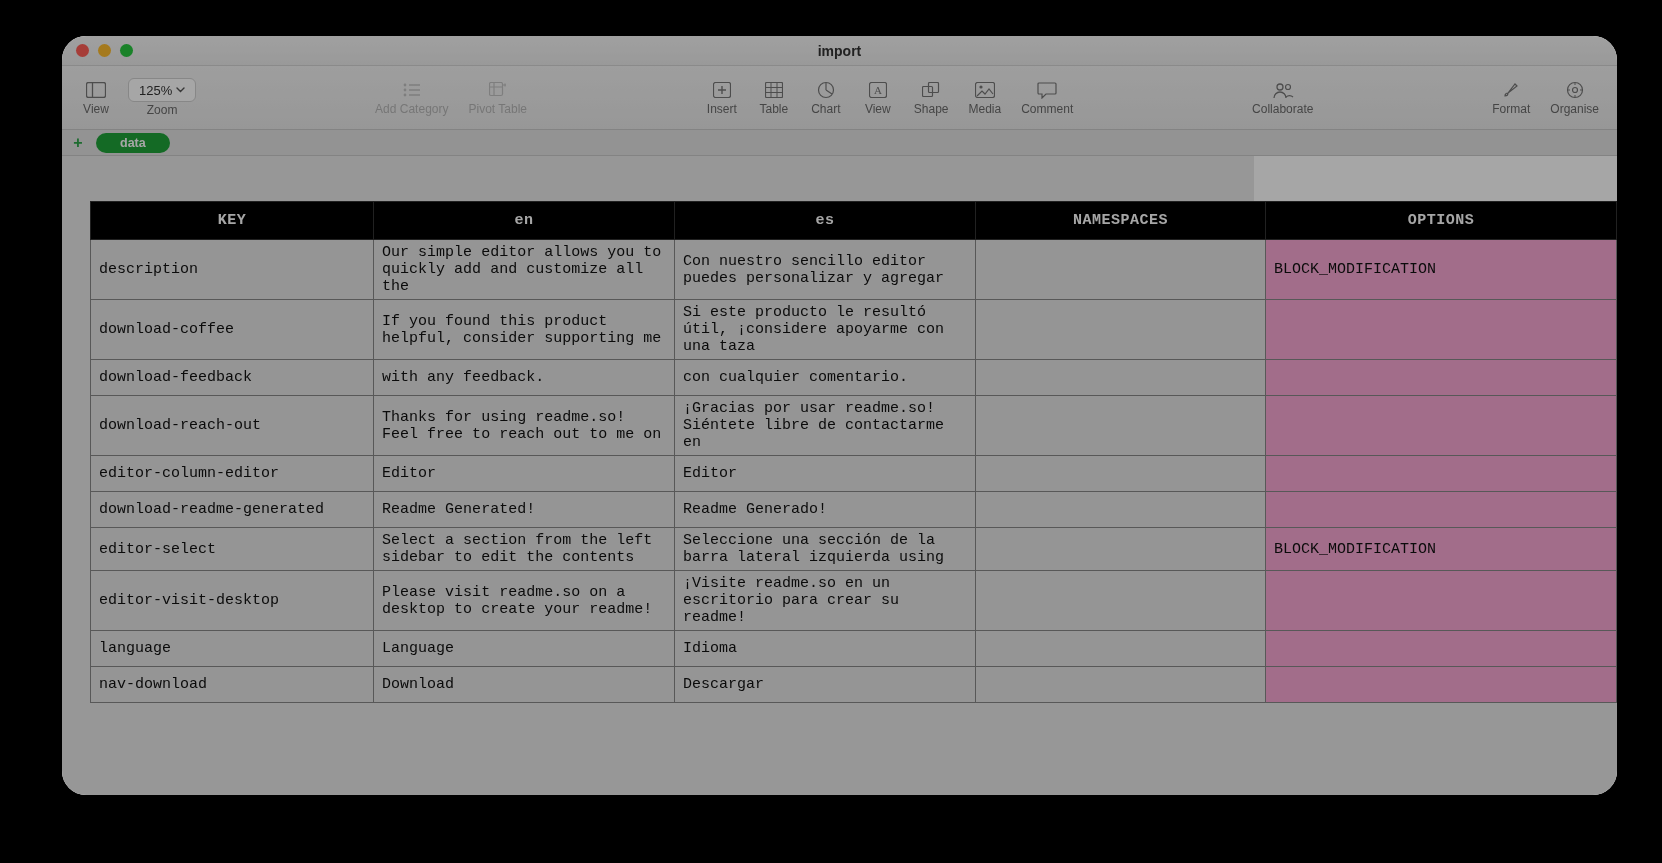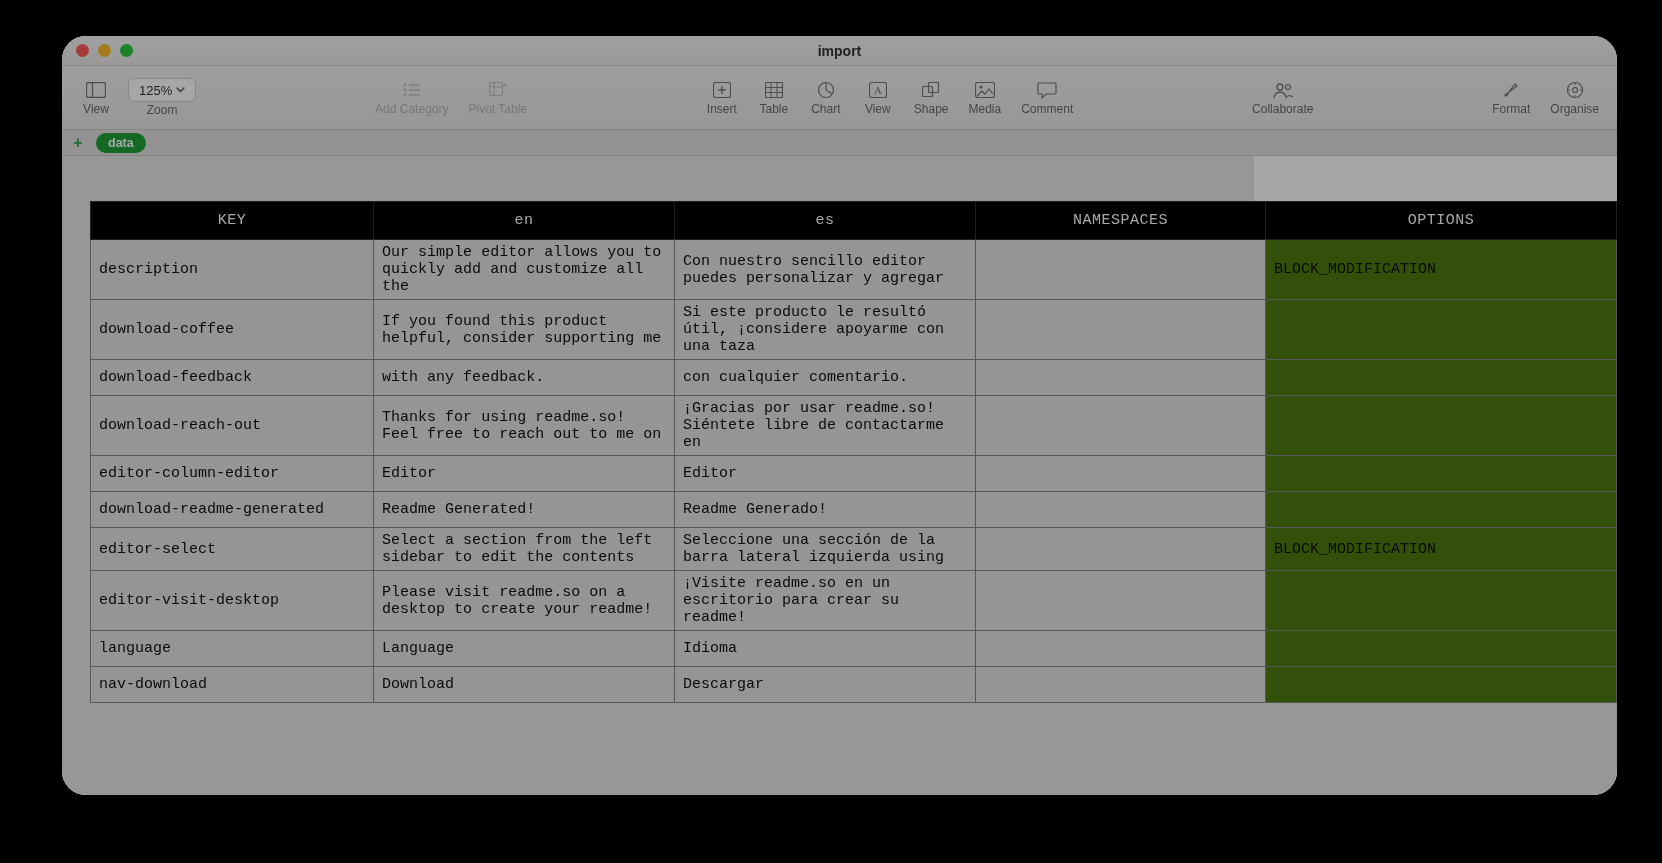--- a/index.html
+++ b/index.html
@@ -56,21 +56,21 @@
   .tabrow {
     height:26px; background:#e2e2e2; border-bottom:1px solid #c9c9c9;
     display:flex; align-items:center; padding-left:4px; gap:6px;
   }
   .add-sheet {
     width:24px; height:20px; display:flex; align-items:center; justify-content:center;
     color:#2ea64a; font-size:16px; font-weight:bold; border-radius:4px;
   }
   .sheet-tab {
     background:#1fa33a; color:#fff; font-size:12.5px; font-weight:600;
-    height:20px; padding:0 12px; border-radius:10px; display:flex; align-items:center;
+    height:20px; padding:0 24px; border-radius:10px; display:flex; align-items:center;
   }
 
   
   .canvas {
     position:absolute; left:0; right:0; top:120px; bottom:0;
     background:#e8e8e8; overflow:hidden;
   }
   .white-block {
     position:absolute; left:1192px; top:0; right:0; height:45px; background:#fff;
   }
@@ -79,31 +79,31 @@
   .table-wrap {
     position:absolute; left:28px; top:45px; right:0; bottom:0;
   }
   table.grid {
     border-collapse: collapse;
     font-family: "Menlo","Consolas","Courier New",monospace;
     font-size:15px;
     table-layout:fixed;
   }
   table.grid th {
-    background:#000; color:#fff; font-weight:400; text-align:center;
+    background:#000; color:#fff; font-weight:700; text-align:center;
     padding:10px 6px; border:1px solid #333; letter-spacing:.5px;
     font-family: "Menlo","Consolas","Courier New",monospace;
   }
   table.grid td {
     border:1px solid #888; padding:4px 8px; vertical-align:middle;
     background:#e5e5e5; color:#111;
     overflow:hidden; white-space:normal;
     height:36px;
   }
-  table.grid td.opt { background:#4d7c0f; }
+  table.grid td.opt { background:#f9a8d4; }
   table.grid td.ns { background:#e5e5e5; }
   .c-key{width:285px;}
   .c-en{width:303px;}
   .c-es{width:303px;}
   .c-ns{width:292px;}
   .c-opt{width:353px;}
 
   
   .dim {
     position:absolute; inset:0; background:rgba(0,0,0,0.35);

